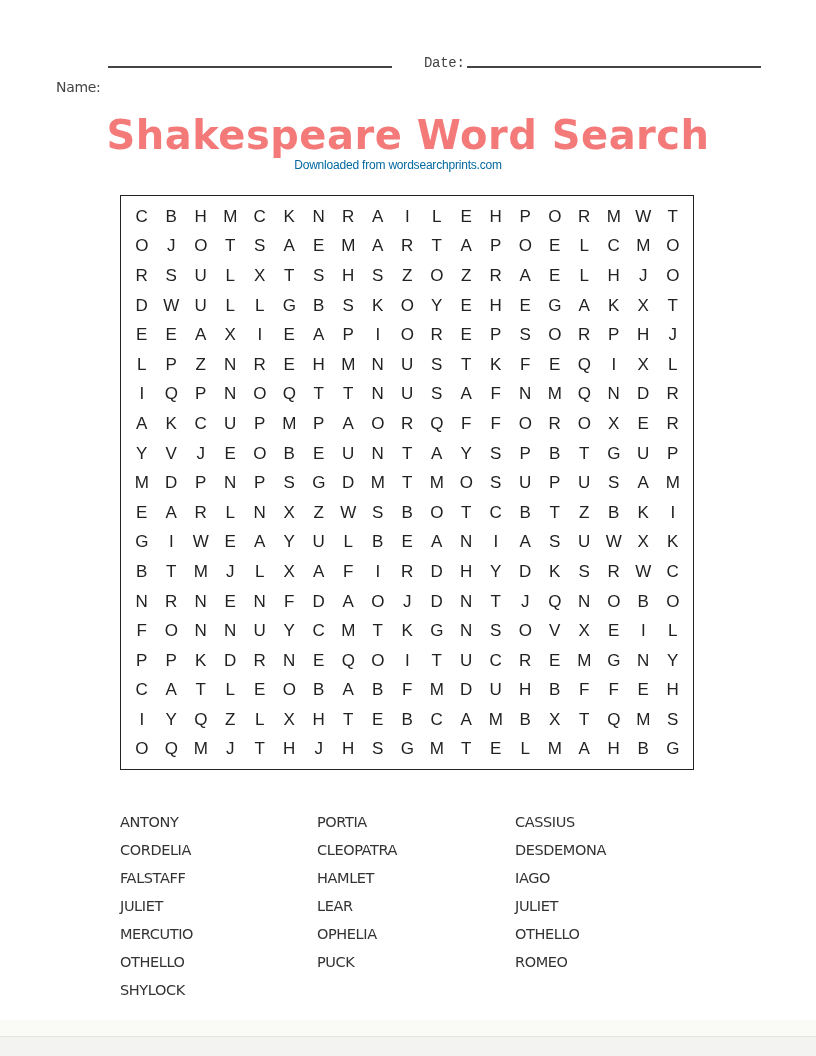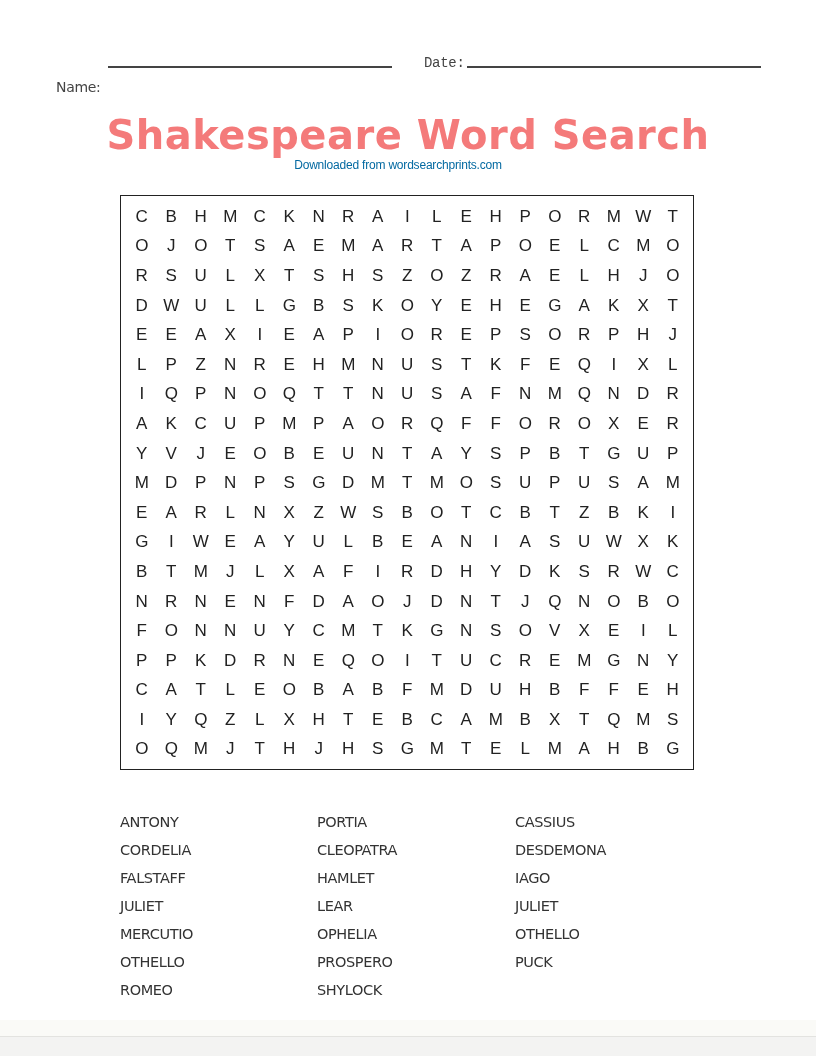--- a/index.html
+++ b/index.html
@@ -485,20 +485,19 @@
     <div class="word">FALSTAFF</div>
     <div class="word">HAMLET</div>
     <div class="word">IAGO</div>
     <div class="word">JULIET</div>
     <div class="word">LEAR</div>
     <div class="word">JULIET</div>
     <div class="word">MERCUTIO</div>
     <div class="word">OPHELIA</div>
     <div class="word">OTHELLO</div>
     <div class="word">OTHELLO</div>
-    <div class="word">PROSPERO</div>
     <div class="word">PUCK</div>
     <div class="word">ROMEO</div>
     <div class="word">SHYLOCK</div>
   </div>
 
 <div class="footer-band"></div>
 <div class="footer-bar"></div>
 
 </body></html>

